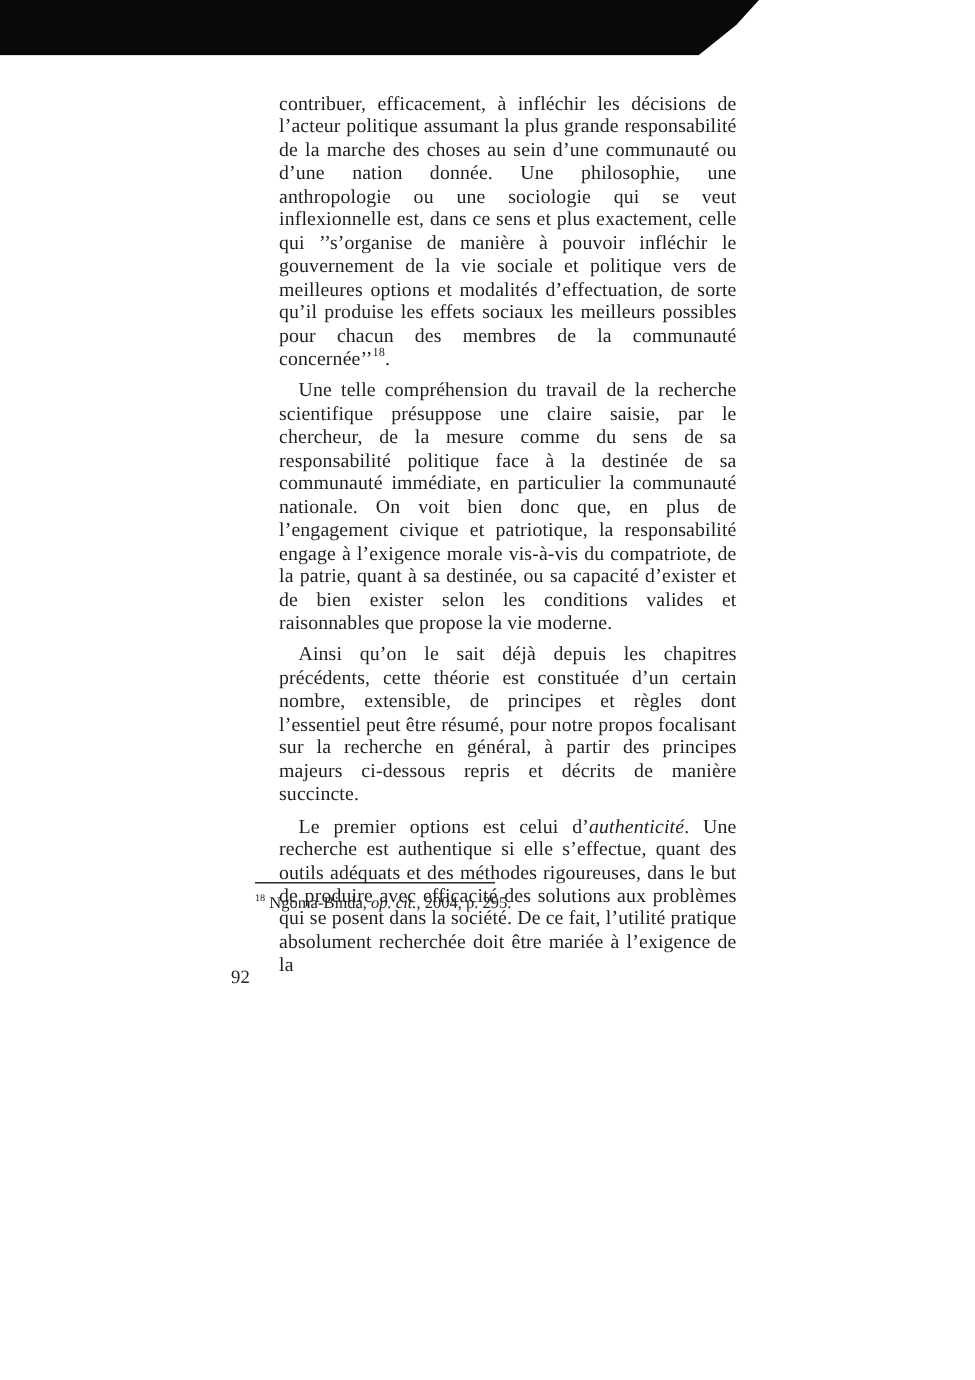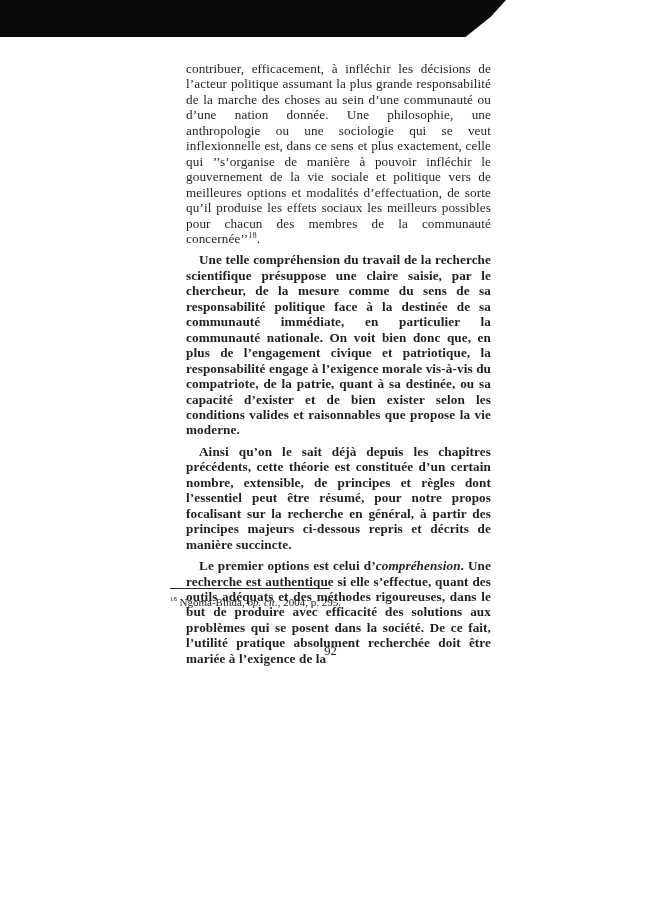--- a/index.html
+++ b/index.html
@@ -36,21 +36,20 @@
     text-align: justify;
     text-justify: inter-word;
     color: #1f1f1f;
     letter-spacing: 0.1px;
   }
   .text-block p {
     margin: 0 0 6px 16px;
   }
   .text-block p.indent {
     text-indent: 13px;
-    font-weight: bold;
   }
   sup {
     font-size: 0.62em;
     line-height: 0;
     vertical-align: super;
   }
   em {
     font-style: italic;
   }
   .footnote-area {
@@ -67,40 +66,39 @@
   }
   .footnote-text {
     margin: 0;
     font-size: 11px;
     line-height: 13.5px;
     color: #222222;
     text-align: left;
   }
   .page-number {
     position: absolute;
-    left: 170px;
+    left: 154px;
     top: 644px;
     width: 321px;
-    text-align: center;
     font-size: 12.5px;
     color: #222222;
   }
 </style>
 </head>
 <body>
 
 <div class="page">
 
   <div class="scan-band"></div>
 
   <div class="text-block">
     <p><span>contribuer, efficacement, à infléchir les décisions de l’acteur politique assumant la plus grande responsabilité de la marche des choses au sein d’une communauté ou d’une nation donnée. Une philosophie, une anthropologie ou une sociologie qui se veut inflexionnelle est, dans ce sens et plus exactement, celle qui ’’s’organise de manière à pouvoir infléchir le gouvernement de la vie sociale et politique vers de meilleures options et modalités d’effec­tuation, de sorte qu’il produise les effets sociaux les meilleurs possibles pour chacun des membres de la communauté concernée’’</span><sup>18</sup><span>.</span></p>
     <p class="indent">Une telle compréhension du travail de la recherche scientifique présuppose une claire saisie, par le chercheur, de la mesure comme du sens de sa responsabilité politique face à la destinée de sa communauté immédiate, en particulier la communauté nationale. On voit bien donc que, en plus de l’engagement civique et patriotique, la responsabilité engage à l’exigence morale vis-à-vis du compatriote, de la patrie, quant à sa destinée, ou sa capacité d’exister et de bien exister selon les conditions valides et raisonnables que propose la vie moderne.</p>
     <p class="indent">Ainsi qu’on le sait déjà depuis les chapitres précédents, cette théorie est constituée d’un certain nombre, extensible, de principes et règles dont l’essentiel peut être résumé, pour notre propos focalisant sur la recherche en général, à partir des principes majeurs ci-dessous repris et décrits de manière succincte.</p>
-    <p class="indent"><span>Le premier options est celui d’</span><em>compréhension</em><span>. Une recherche est authentique si elle s’effectue, quant des outils adéquats et des méthodes rigoureuses, dans le but de produire avec efficacité des solutions aux problèmes qui se posent dans la société. De ce fait, l’utilité pratique absolument recherchée doit être mariée à l’exigence de la</span></p>
+    <p class="indent"><span>Le premier options est celui d’</span><em>authenticité</em><span>. Une recherche est authentique si elle s’effectue, quant des outils adéquats et des méthodes rigoureuses, dans le but de produire avec efficacité des solutions aux problèmes qui se posent dans la société. De ce fait, l’utilité pratique absolument recherchée doit être mariée à l’exigence de la</span></p>
   </div>
 
   <div class="footnote-area">
     <div class="footnote-rule"></div>
     <p class="footnote-text"><sup>18</sup><span> Ngoma-Binda, </span><em>op. cit.</em><span>, 2004, p. 295.</span></p>
   </div>
 
   <div class="page-number">92</div>
 
 </div>

